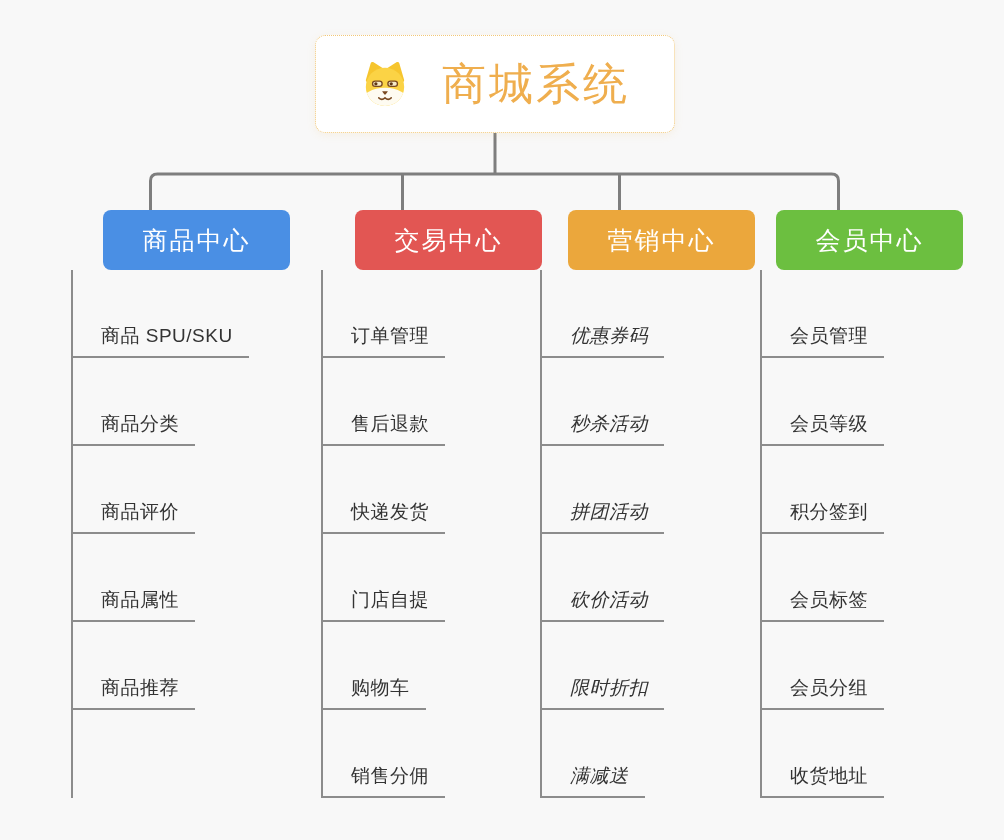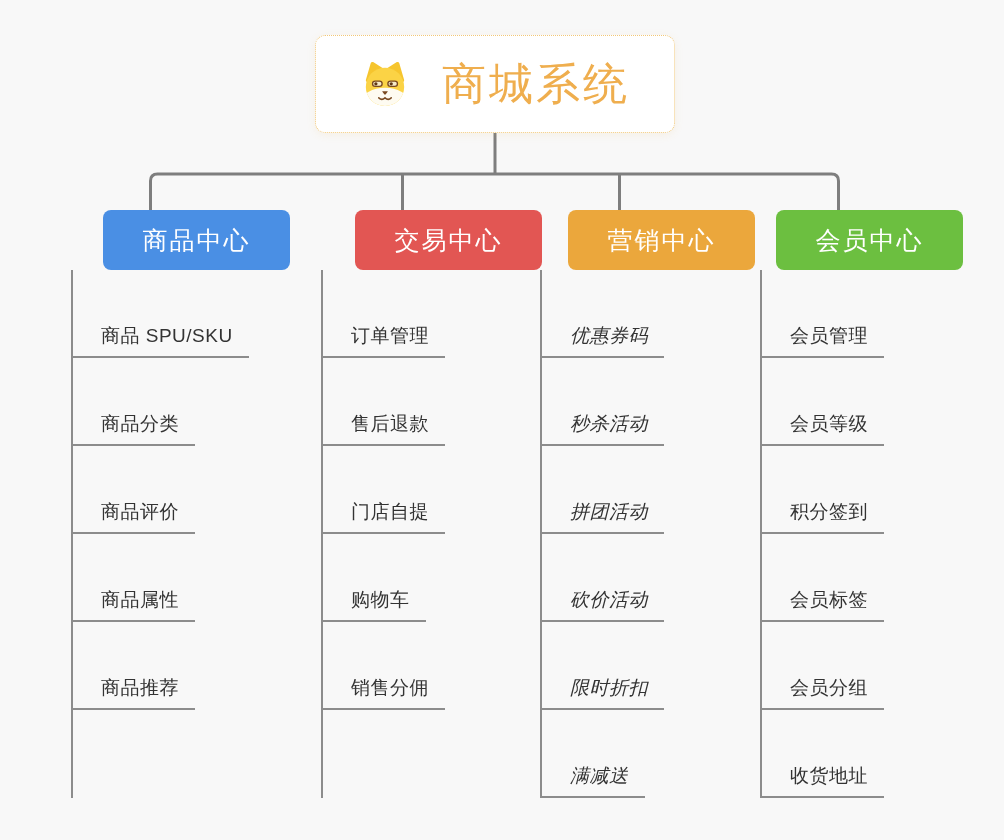--- a/index.html
+++ b/index.html
@@ -117,20 +117,21 @@
     <div class="item">商品 SPU/SKU</div>
     <div class="item">商品分类</div>
     <div class="item">商品评价</div>
     <div class="item">商品属性</div>
     <div class="item">商品推荐</div>
   </div>
 
   <div class="items c2">
     <div class="item">订单管理</div>
     <div class="item">售后退款</div>
+    <div class="item">快递发货</div>
     <div class="item">门店自提</div>
     <div class="item">购物车</div>
     <div class="item">销售分佣</div>
   </div>
 
   <div class="items c3">
     <div class="item">优惠券码</div>
     <div class="item">秒杀活动</div>
     <div class="item">拼团活动</div>
     <div class="item">砍价活动</div>

